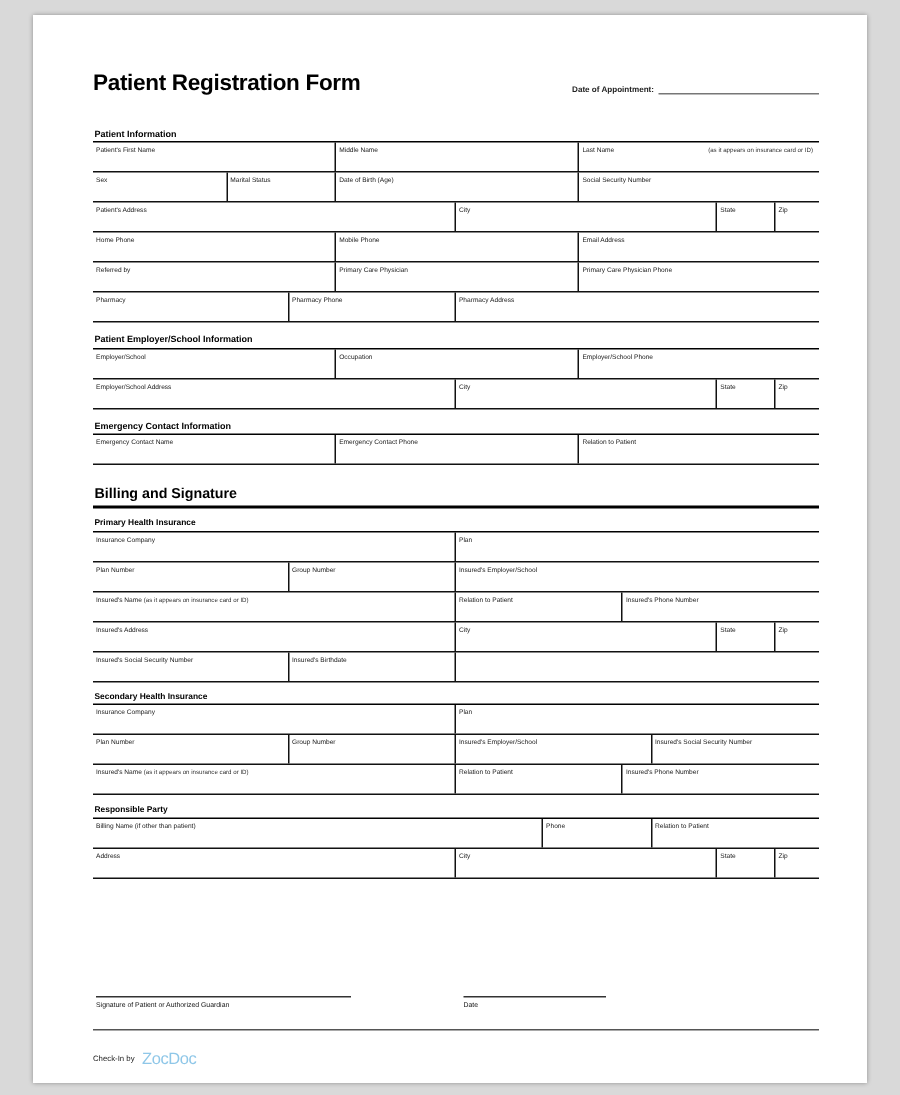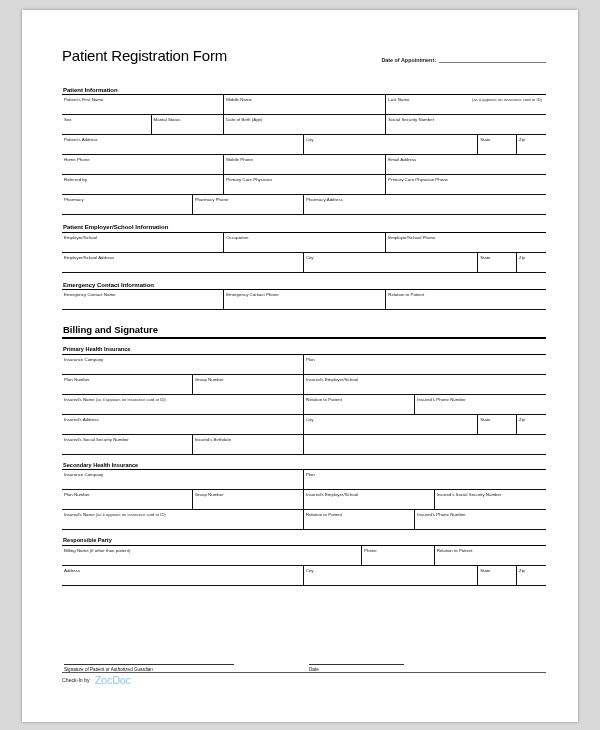--- a/index.html
+++ b/index.html
@@ -32,21 +32,21 @@
 
   
   .form-header {
     display: flex;
     align-items: flex-end;
     justify-content: space-between;
     margin-bottom: 22px;
   }
   .form-title {
     font-size: 15px;
-    font-weight: normal;
+    font-weight: bold;
     letter-spacing: -0.2px;
     color: #000;
     line-height: 1.1;
   }
   .appt {
     display: flex;
     align-items: flex-end;
     font-size: 5.4px;
     font-weight: bold;
     color: #222;
@@ -128,23 +128,23 @@
   .sig-block.date { width: 95px; margin-left: 75px; }
   .sig-line { border-top: 1px solid #333; }
   .sig-label {
     font-size: 4.6px;
     color: #111;
     padding-top: 2.5px;
   }
 
   
   .footer {
-    margin-top: 0;
+    margin-top: 14px;
     border-top: 0.9px solid #555;
-    padding-top: 1px;
+    padding-top: 13px;
     display: flex;
     align-items: center;
   }
   .footer-text {
     font-size: 5.2px;
     color: #222;
   }
   .zocdoc {
     font-size: 11px;
     margin-left: 5px;

